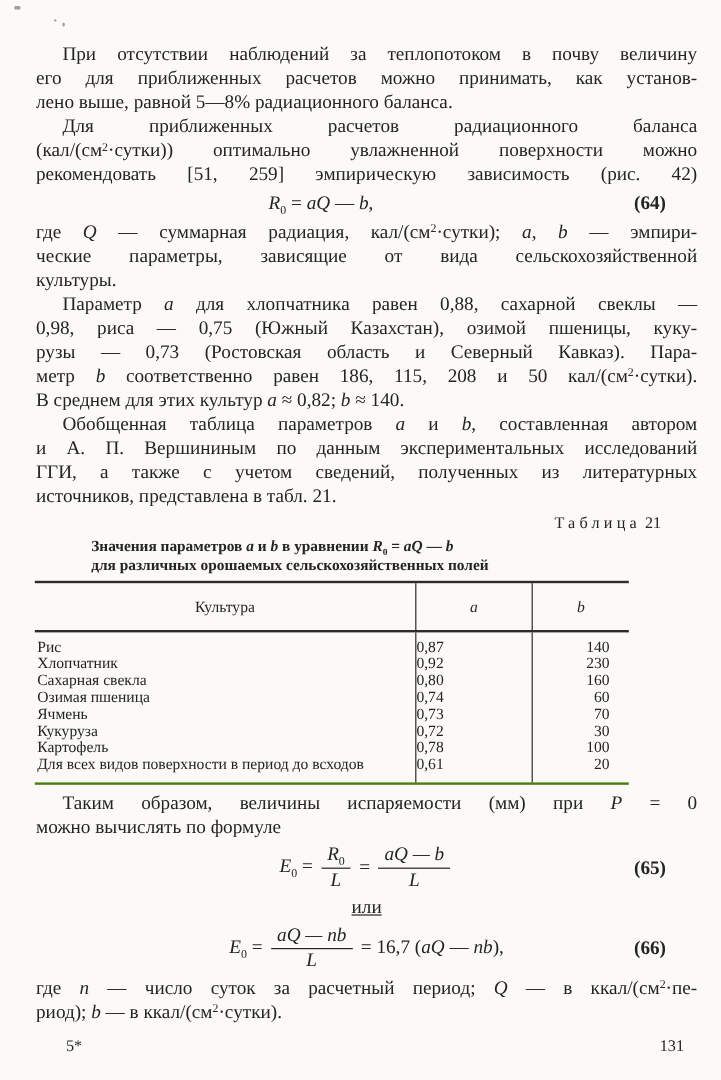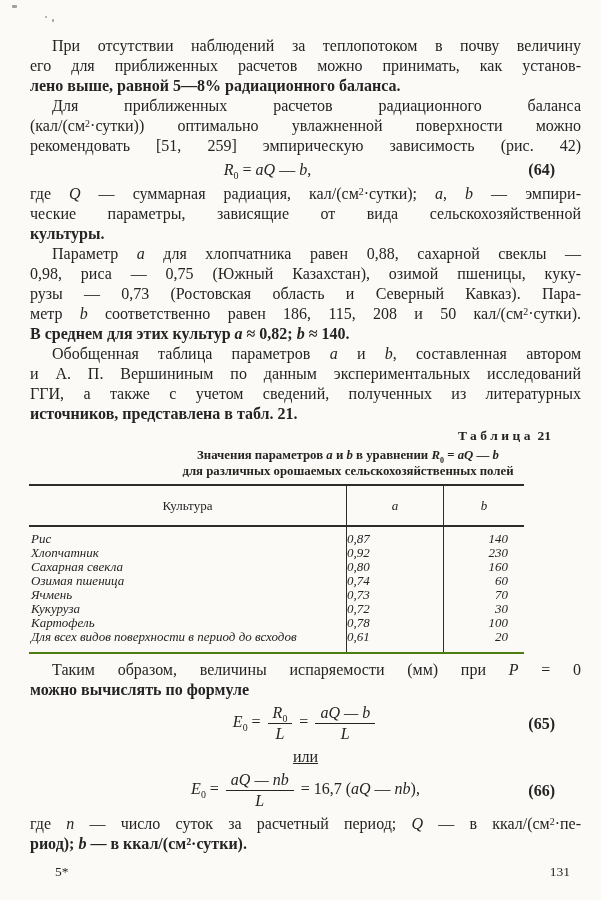--- a/index.html
+++ b/index.html
@@ -17,21 +17,21 @@
   .speck1{left:12px;top:5px;width:5px;height:3px;}
   .speck2{left:45px;top:16px;width:2px;height:2px;}
   .speck3{left:52px;top:19px;width:2px;height:3px;}
   
   .para{margin:0;}
   .line{
     line-height:20px;
     text-align:justify;
     text-align-last:justify;
   }
-  .line.last{text-align-last:left;font-weight:bold;}
+  .line.last{text-align-last:left;}
   .line.indent{text-indent:22px;}
   i{font-style:italic;}
   sub{font-size:62%;line-height:0;}
   sup{font-size:62%;line-height:0;vertical-align:0.45em;}
   
   .formula{position:relative;text-align:center;margin:4px 0;line-height:20px;}
   .formula .f-body{display:inline-block;}
   .formula.eq64 .f-body{transform:translateX(-38px);}
   .f-num{
     position:absolute;right:26px;top:50%;
@@ -42,36 +42,36 @@
   .frac{
     display:inline-block;vertical-align:middle;
     text-align:center;line-height:18px;margin:0 3px;
   }
   .frac .num{display:block;padding:0 5px 1px;border-bottom:1px solid #242424;}
   .frac .den{display:block;padding:1px 5px 0;}
   .conj-line{line-height:20px;margin:2px 0;text-align:center;text-decoration:underline;}
   
   .tbl-label{
     text-align:right;padding-right:30px;
-    font-size:13.5px;line-height:16px;margin:4px 0 4px;font-weight:bold;
+    font-size:13.5px;line-height:16px;margin:4px 0 4px;
   }
   .tbl-label .spaced{letter-spacing:3.5px;}
   .tbl-caption{
-    margin-left:85px;margin-bottom:5px;
+    margin-left:46px;margin-bottom:5px;
     font-weight:bold;font-size:12.8px;line-height:15.5px;
-    text-align:center;
+    text-align:left;
   }
   .tbl{
     width:495px;margin-left:-1px;margin-bottom:6px;
     border-top:2px solid #2e2c28;border-bottom:2px solid #4d7c0f;
     font-size:13px;
   }
   .thead{display:flex;border-bottom:2px solid #2e2c28;}
   .th{padding:12px 0;line-height:15px;text-align:center;box-sizing:border-box;}
-  .tbody{display:flex;font-style:italic;}
+  .tbody{display:flex;}
   .col{box-sizing:border-box;padding:5px 0 8px;}
   .col-culture{width:317px;}
   .col-a{width:97px;border-left:1px solid #2e2c28;}
   .col-b{width:81px;border-left:1px solid #2e2c28;}
   .ital{font-style:italic;}
   .cl{height:14px;line-height:14px;padding-left:2px;white-space:nowrap;}
   .cl.wrap{padding-left:16px;}
   .cv{height:14px;line-height:14px;text-align:left;}
   .cb{height:14px;line-height:14px;text-align:right;padding-right:16px;}
   

